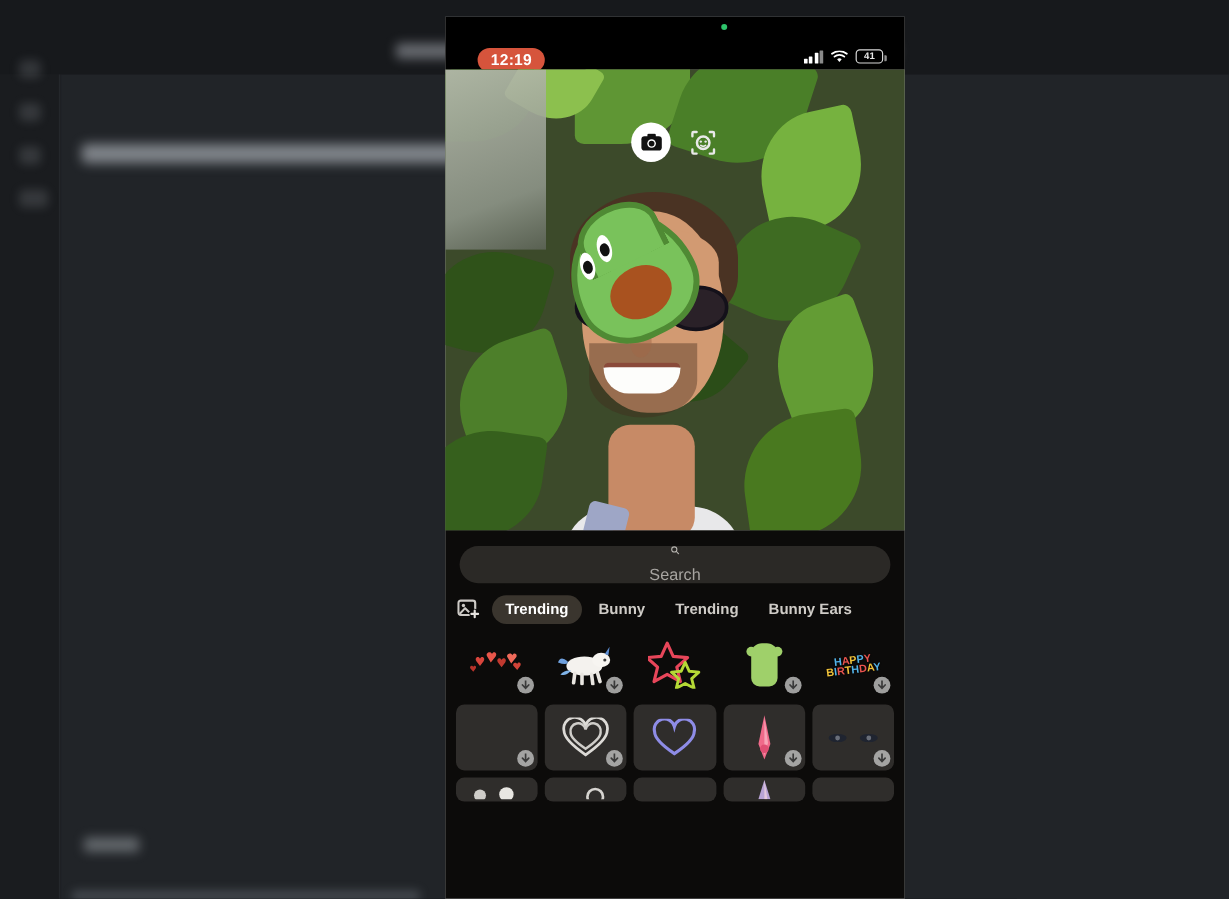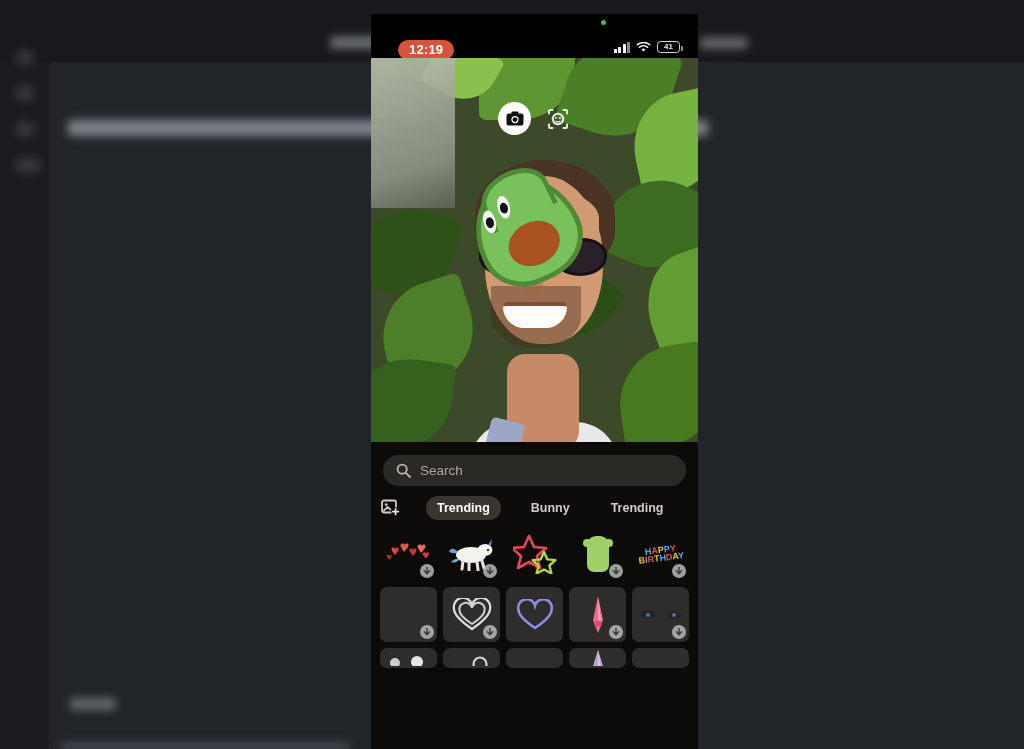--- a/index.html
+++ b/index.html
@@ -56,21 +56,21 @@
   #bg-page .bg-footer-row {
     position:absolute; top:742px; left:60px;
     width:290px; height:9px; border-radius:3px;
     background:rgba(150,158,168,.30);
     filter:blur(4px);
   }
 
   
   #phone {
     position:absolute; top:14px; left:371px;
-    width:327px; height:735px;
+    width:383px; height:735px;
     background:#a3a3a3; overflow:hidden;
   }
 
   
   .statusbar { position:relative; height:44px; background:#000; }
   .green-dot {
     position:absolute; top:6px; left:230px;
     width:5px; height:5px; border-radius:50%; background:#2ec46b;
   }
   .time-pill {
@@ -221,27 +221,27 @@
   }
 
   
   .panel {
     position:absolute; top:428px; left:0; right:0; bottom:0;
     background:#0c0b0a;
   }
   .search-wrap { padding:13px 12px 0; }
   .search-bar {
     height:31px; background:#2b2926; border-radius:16px;
-    display:flex; align-items:center; gap:9px; padding:0 13px;
+    display:flex; align-items:center; gap:9px; padding:0 13px;flex-direction:column;
   }
   .search-bar .ph {
     font-size:13.5px; color:#a8a5a1;
   }
   .tabs {
-    display:flex; align-items:center; gap:19px;
+    display:flex; align-items:center; gap:3px;
     padding:10px 0 0 8px; overflow:hidden; white-space:nowrap;
   }
   .tab-img-btn {
     width:23px; height:23px; border-radius:4px;
     display:flex; align-items:center; justify-content:center;
     flex:0 0 auto; margin-right:5px;
   }
   .tab {
     font-size:12.5px; font-weight:bold; color:#cfccc7;
     padding:5px 11px; border-radius:13px; flex:0 0 auto;

